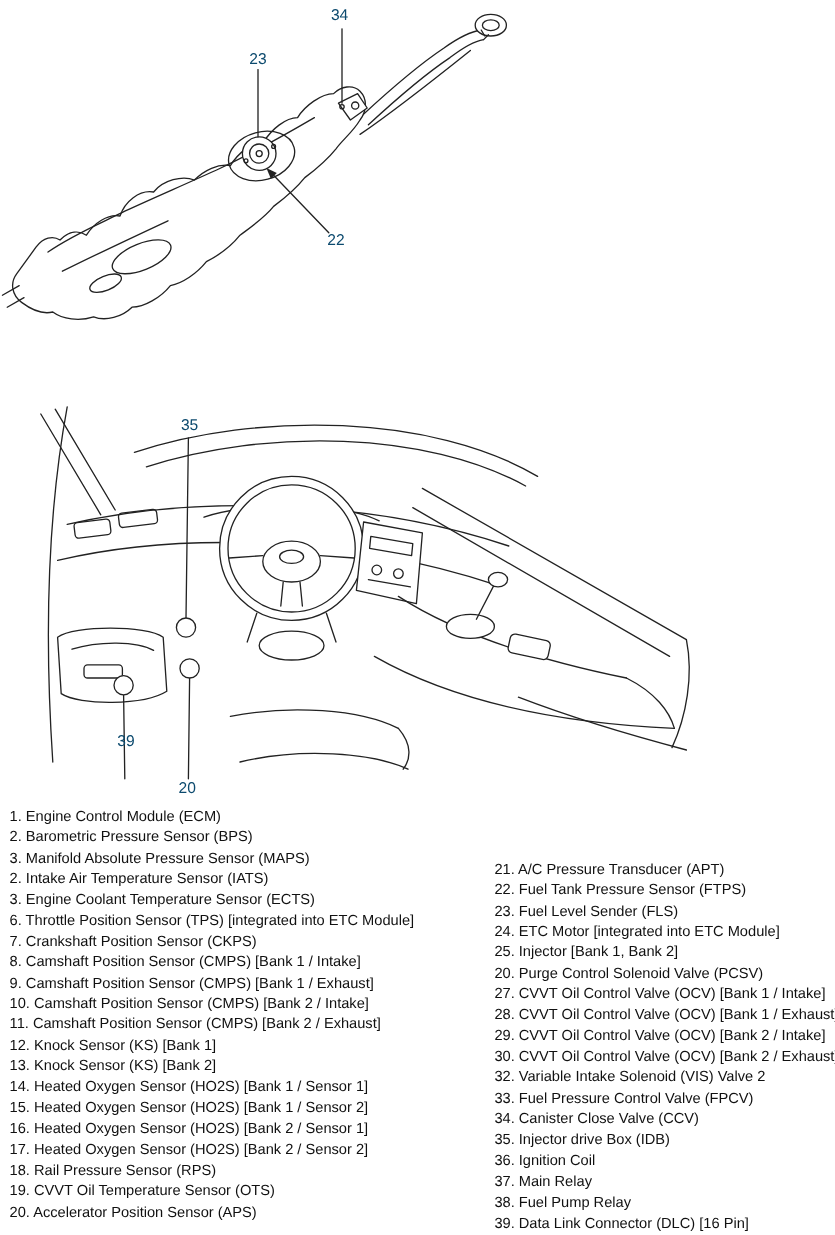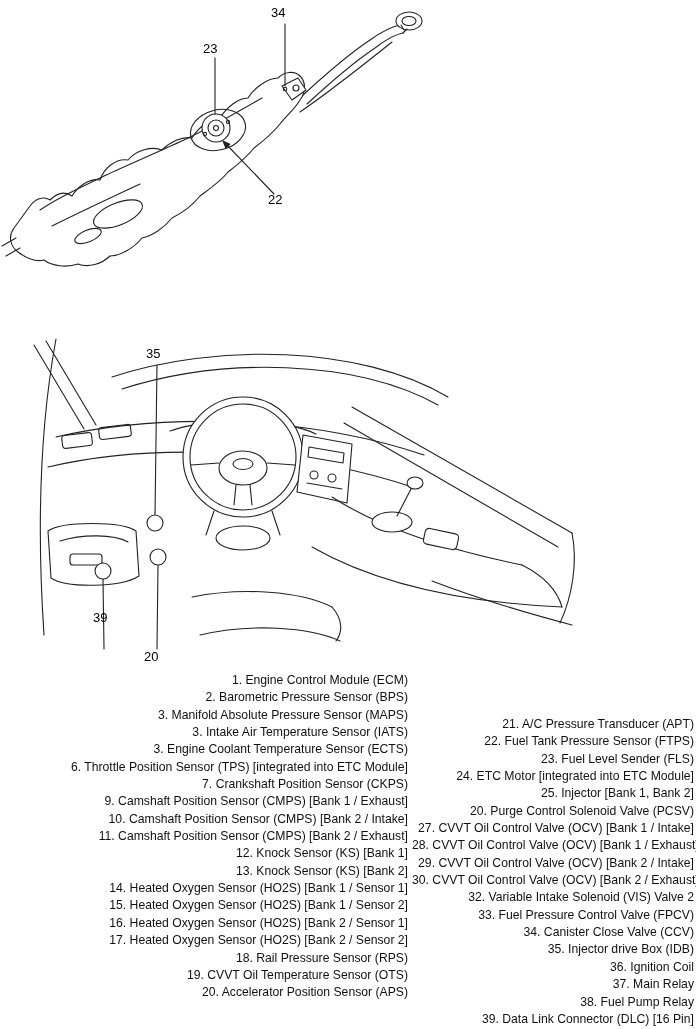--- a/index.html
+++ b/index.html
@@ -14,34 +14,33 @@
   svg{position:absolute;display:block;}
   svg *{vector-effect:non-scaling-stroke;}
   .line-art path,.line-art circle,.line-art ellipse,.line-art rect,.line-art line{
     fill:none;stroke:#222;stroke-width:1.1;stroke-linecap:round;stroke-linejoin:round;
   }
   .line-art .filled{fill:#fff;}
   .line-art .solid{fill:#222;stroke:none;}
   .callout{
     position:absolute;
     width:24px;
-    text-align:left;
+    text-align:center;
     font-size:13px;
     line-height:14px;
-    color:#000000;
+    color:#0c4a6e;
   }
   .legend-col{
     position:absolute;
     top:672px;
     font-size:12.2px;
   }
   .legend-col .li{
     line-height:17.35px;
     white-space:nowrap;
-    text-align:right;
   }
   .legend-left{left:8px;width:400px;}
   .legend-right{left:412px;width:282px;margin-top:44px;}
 </style>
 </head>
 <body>
 
 <div class="page">
 
   <svg class="line-art" style="left:0;top:0" width="460" height="300" viewBox="0 0 460 300">
@@ -178,24 +177,25 @@
   </svg>
 
   <span class="callout" style="left:146px;top:347px">35</span>
   <span class="callout" style="left:93px;top:611px">39</span>
   <span class="callout" style="left:144px;top:650px">20</span>
 
   <div class="legend-col legend-left">
     <div class="li">1. Engine Control Module (ECM)</div>
     <div class="li">2. Barometric Pressure Sensor (BPS)</div>
     <div class="li">3. Manifold Absolute Pressure Sensor (MAPS)</div>
-    <div class="li">3. Intake Air Temperature Sensor (IATS)</div>
+    <div class="li">2. Intake Air Temperature Sensor (IATS)</div>
     <div class="li">3. Engine Coolant Temperature Sensor (ECTS)</div>
     <div class="li">6. Throttle Position Sensor (TPS) [integrated into ETC Module]</div>
     <div class="li">7. Crankshaft Position Sensor (CKPS)</div>
+    <div class="li">8. Camshaft Position Sensor (CMPS) [Bank 1 / Intake]</div>
     <div class="li">9. Camshaft Position Sensor (CMPS) [Bank 1 / Exhaust]</div>
     <div class="li">10. Camshaft Position Sensor (CMPS) [Bank 2 / Intake]</div>
     <div class="li">11. Camshaft Position Sensor (CMPS) [Bank 2 / Exhaust]</div>
     <div class="li">12. Knock Sensor (KS) [Bank 1]</div>
     <div class="li">13. Knock Sensor (KS) [Bank 2]</div>
     <div class="li">14. Heated Oxygen Sensor (HO2S) [Bank 1 / Sensor 1]</div>
     <div class="li">15. Heated Oxygen Sensor (HO2S) [Bank 1 / Sensor 2]</div>
     <div class="li">16. Heated Oxygen Sensor (HO2S) [Bank 2 / Sensor 1]</div>
     <div class="li">17. Heated Oxygen Sensor (HO2S) [Bank 2 / Sensor 2]</div>
     <div class="li">18. Rail Pressure Sensor (RPS)</div>

